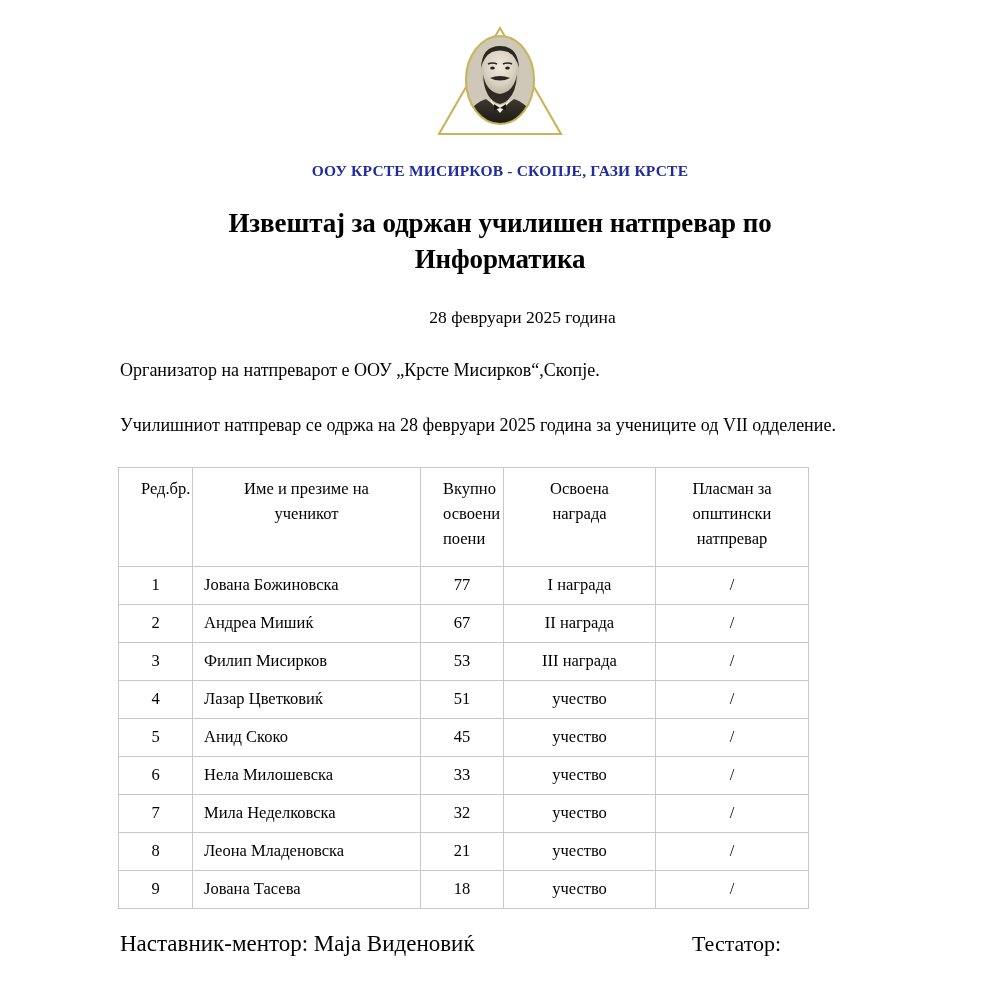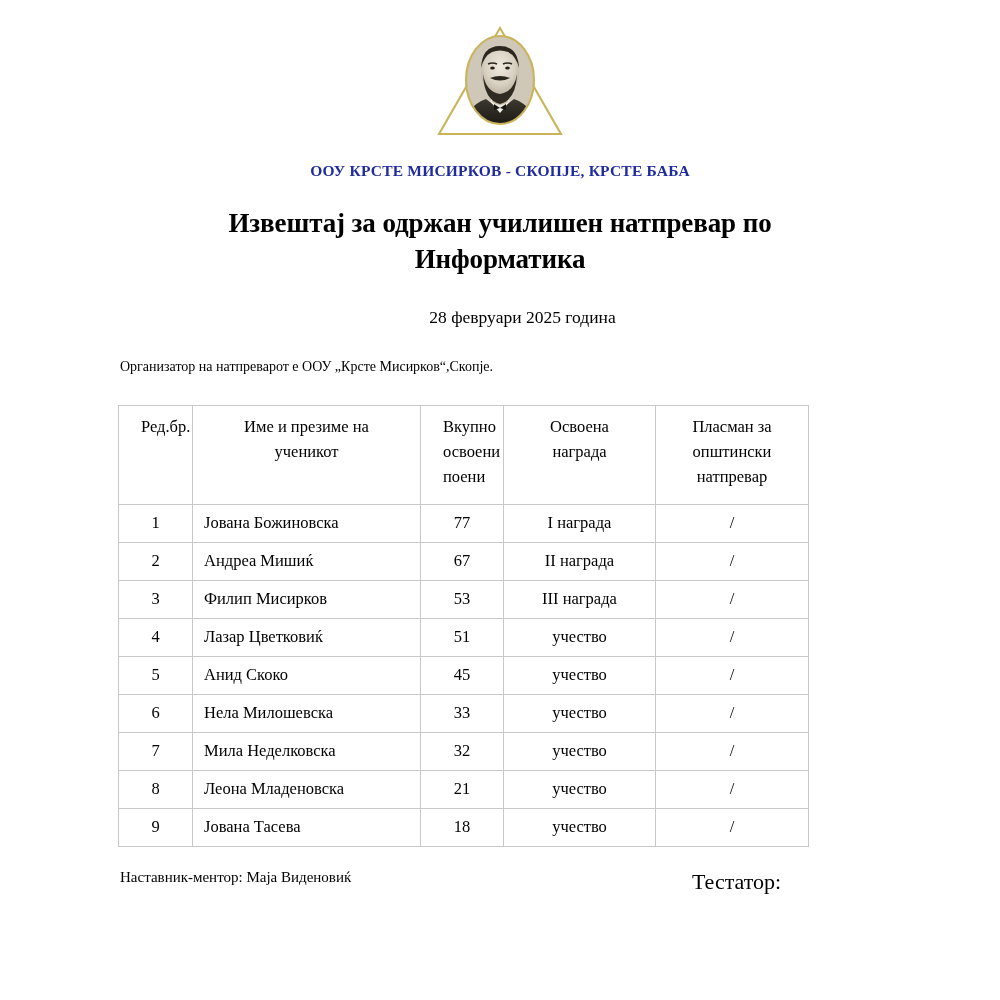--- a/index.html
+++ b/index.html
@@ -75,21 +75,21 @@
     padding-left: 45px;
   }
 
   
   .body-block {
     margin-left: 120px;
     margin-right: 118px;
     margin-top: 28px;
   }
   .para {
-    font-size: 14px;
+    font-size: 18px;
     line-height: 1.62;
     margin: 0 0 26px 0;
   }
   .para.last {
     margin-bottom: 0;
   }
 
   
   .table-wrap {
     margin-left: 118px;
@@ -135,21 +135,21 @@
   
   .footer {
     margin-top: 22px;
     position: relative;
     height: 110px;
   }
   .footer .mentor {
     position: absolute;
     left: 120px;
     top: 0;
-    font-size: 15px;
+    font-size: 23px;
   }
   .footer .tester-label {
     position: absolute;
     left: 692px;
     top: 0;
     font-size: 22px;
   }
 </style>
 </head>
 <body>
@@ -200,28 +200,29 @@
 
           <path d="M68 46 Q72.5 44 77 46" stroke="#2a261e" stroke-width="1.5" fill="none"></path>
           <path d="M83 46 Q87.5 44 92 46" stroke="#2a261e" stroke-width="1.5" fill="none"></path>
         </g>
 
         <ellipse cx="80" cy="62" rx="34" ry="44" fill="none" stroke="#c9b45c" stroke-width="2.1"></ellipse>
       </svg>
     </div>
   </div>
 
-  <div class="school-name" style="color:#1f2b9e">ООУ КРСТЕ МИСИРКОВ - СКОПЈЕ, КРСТЕ БАБА</div>
+  <div class="school-name" style="color:#1f2b9e">ООУ КРСТЕ МИСИРКОВ - СКОПЈЕ, ГАЗИ КРСТЕ</div>
 
   <h1 class="doc-title">Извештај за одржан училишен натпревар по Информатика</h1>
 
   <div class="doc-date">28 февруари 2025 година</div>
 
   <div class="body-block">
     <p class="para">Организатор на натпреварот е ООУ „Крсте Мисирков“,Скопје.</p>
+    <p class="para">Училишниот натпревар се одржа на 28 февруари 2025 година за учениците од VII одделение.</p>
   </div>
 
   <div class="table-wrap">
     <table class="results">
       <colgroup>
         <col class="c-num">
           <col class="c-name">
           <col class="c-pts">
           <col class="c-prize">
           <col class="c-place">

